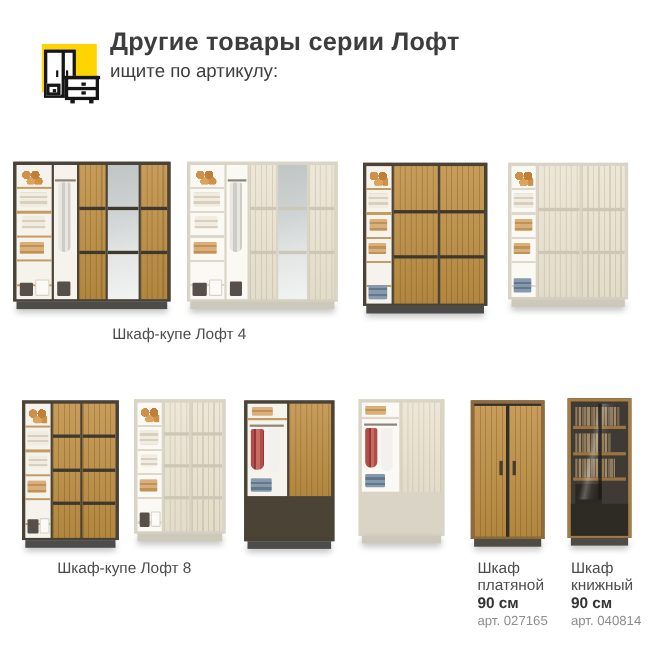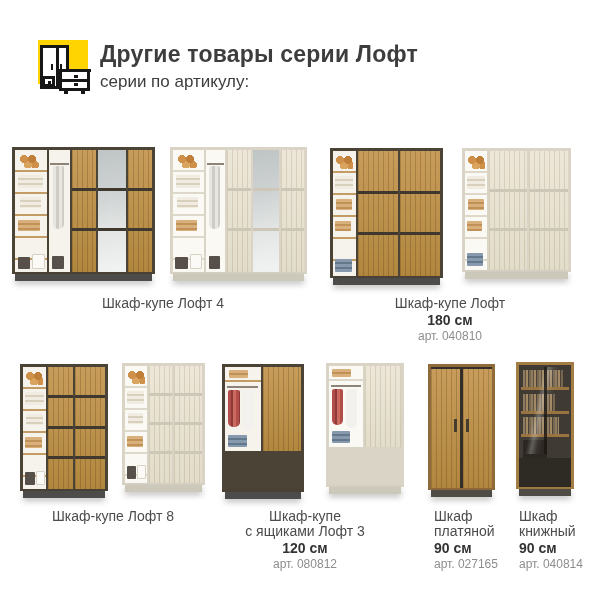--- a/index.html
+++ b/index.html
@@ -16,21 +16,21 @@
   .ward .hR { position:absolute; left:72%; top:42%; width:2px; height:6px; background:#161616; }
   .ward .dr { position:absolute; left:-1px; bottom:-1px; width:57%; height:11px; border:3px solid #161616; background:#fff; }
   .ward .dr b { position:absolute; left:45%; top:40%; width:3px; height:3px; background:#161616; }
   .dresser { position:absolute; left:24px; top:32px; width:31px; height:22px; background:#fff; border:3px solid #161616; }
   .dresser .lip { position:absolute; left:-4px; right:-4px; top:-3px; height:3px; background:#161616; }
   .dresser .r1 { position:absolute; left:-1px; right:-1px; top:45%; height:3px; background:#161616; }
   .dresser .k1 { position:absolute; left:46%; top:16%; width:4px; height:3px; background:#161616; }
   .dresser .k2 { position:absolute; left:46%; top:66%; width:4px; height:3px; background:#161616; }
   .dresser .lg1 { position:absolute; left:2px; bottom:-6px; width:4px; height:4px; background:#161616; }
   .dresser .lg2 { position:absolute; right:2px; bottom:-6px; width:4px; height:4px; background:#161616; }
-  .titles { position:absolute; left:100px; top:41px; }
+  .titles { position:absolute; left:100px; top:24px; }
   .title { font-size:23px; font-weight:700; color:#3d3d3d; letter-spacing:.2px; }
   .subtitle { font-size:17px; font-weight:400; color:#3d3d3d; margin-top:4px; }
 
   
   .wd { position:absolute; }
   .wd i { position:absolute; display:block; }
   .dk { --fr:#4a4336; --dv:#3e382e; --woodA:#c89d5b; --woodB:#b1863e; --grain:rgba(92,62,22,.28);
         --base:#4d4c4a; --shelfbg:#f6f3ec; --shelf:#c29c64; --handle:#3e382e; }
   .lt { --fr:#d9d4c6; --dv:#ccc7b7; --woodA:#ece7d8; --woodB:#e2dcca; --grain:rgba(150,128,88,.22);
         --base:#ccc8ba; --shelfbg:#fbf9f4; --shelf:#ddd8c9; --handle:#a09a8c; }
@@ -107,21 +107,21 @@
       <span class="lip"></span>
         <span class="r1"></span>
         <span class="k1"></span>
         <span class="k2"></span>
       <span class="lg1"></span>
         <span class="lg2"></span>
     </div>
   </div>
   <div class="titles">
     <div class="title">Другие товары серии Лофт</div>
-    <div class="subtitle">серии по артикулу:</div>
+    <div class="subtitle">ищите по артикулу:</div>
   </div>
 
   <div class="wd dk" style="left:12px;top:147px;width:143px;height:134px">
     <div class="carc">
       <div class="sec shelves" style="flex:25">
         <i class="it rolls" style="left:12%;top:4px;width:20px;height:14px"></i>
         <i class="it linen" style="left:10%;right:12%;top:25px;height:13px"></i>
         <i class="it linen" style="left:14%;right:18%;top:47px;height:11px"></i>
         <i class="it tanpile" style="left:10%;right:22%;top:70px;height:11px"></i>
         <i class="it darkpile" style="left:8%;bottom:3px;width:40%;height:12px"></i>
@@ -214,25 +214,20 @@
       <div class="sec door wood" style="flex:39">
         <i class="dv" style="top:32%"></i>
           <i class="dv" style="top:65%"></i>
       </div>
     </div>
     <div class="base"></div>
   </div>
 
   <figure class="cap" style="left:83px;top:296px;width:160px">
     <div class="p-name">Шкаф-купе Лофт 4</div>
-  </figure>
-  <figure class="cap" style="left:370px;top:296px;width:160px">
-    <div class="p-name">Шкаф-купе Лофт</div>
-    <div class="p-size">180 см</div>
-    <div class="p-art">арт. 040810</div>
   </figure>
 
   <div class="wd dk" style="left:20px;top:364px;width:88px;height:134px">
     <div class="carc">
       <div class="sec shelves" style="flex:30">
         <i class="it rolls" style="left:8%;top:4px;width:18px;height:14px"></i>
         <i class="it linen" style="left:10%;right:12%;top:25px;height:13px"></i>
         <i class="it linen" style="left:12%;right:16%;top:47px;height:11px"></i>
         <i class="it tanpile" style="left:10%;right:18%;top:70px;height:11px"></i>
         <i class="it darkpile" style="left:10%;bottom:4px;width:42%;height:13px"></i>
@@ -358,26 +353,20 @@
             <i class="h"></i>
           </div>
       </div>
       <i class="glass"></i>
     </div>
     <div class="base"></div>
   </div>
 
   <figure class="cap" style="left:33px;top:509px;width:160px">
     <div class="p-name">Шкаф-купе Лофт 8</div>
-  </figure>
-  <figure class="cap" style="left:225px;top:509px;width:160px">
-    <div class="p-name">Шкаф-купе
-с ящиками Лофт 3</div>
-    <div class="p-size">120 см</div>
-    <div class="p-art">арт. 080812</div>
   </figure>
   <figure class="cap left" style="left:434px;top:509px;width:100px">
     <div class="p-name">Шкаф
 платяной</div>
     <div class="p-size">90 см</div>
     <div class="p-art">арт. 027165</div>
   </figure>
   <figure class="cap left" style="left:519px;top:509px;width:100px">
     <div class="p-name">Шкаф
 книжный</div>

